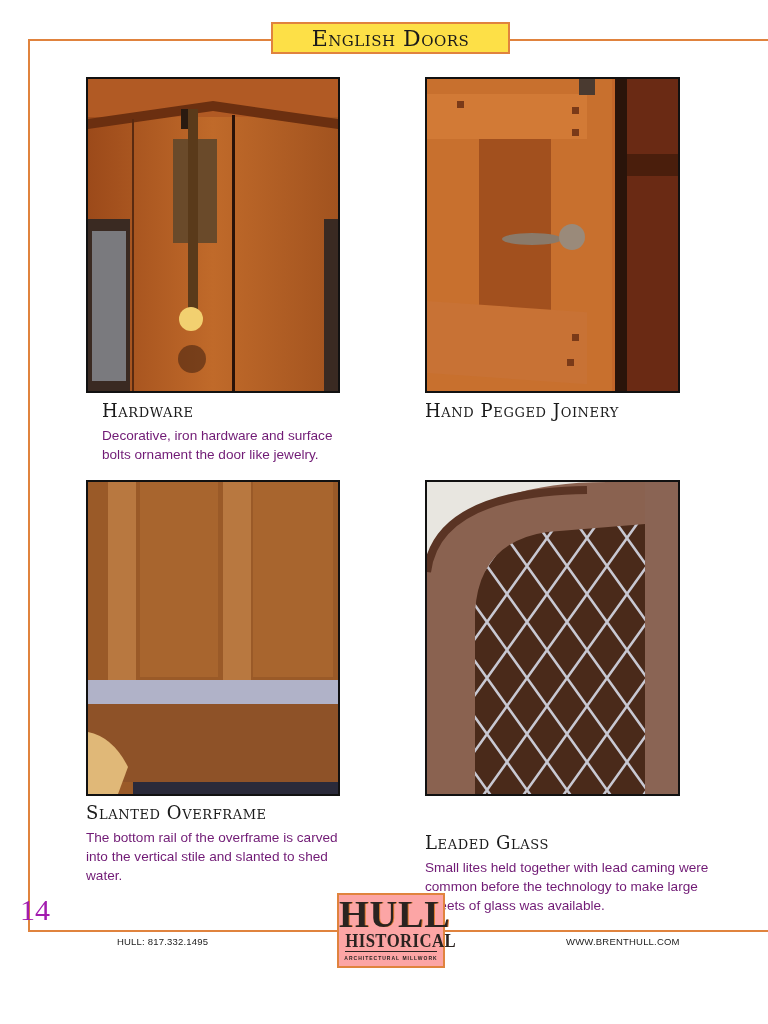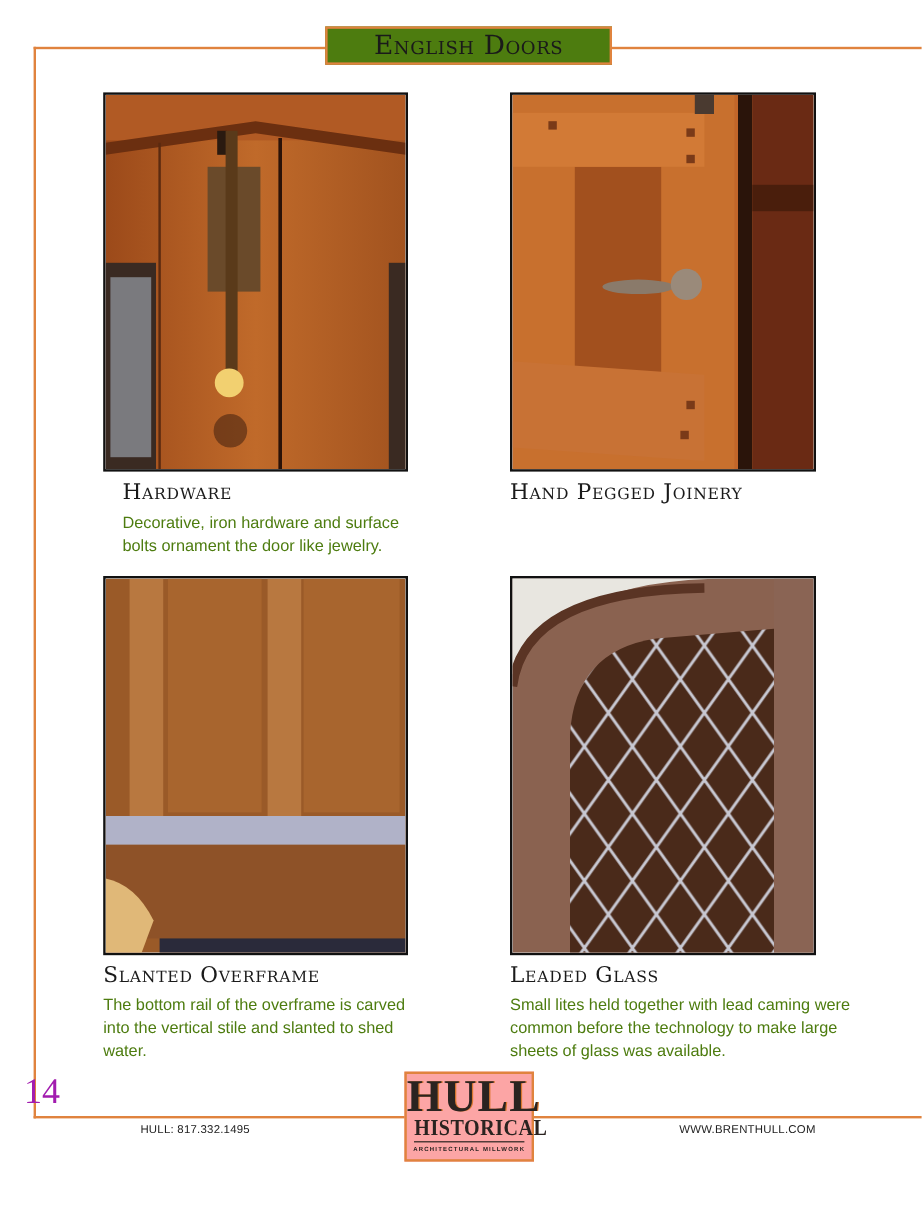--- a/index.html
+++ b/index.html
@@ -2,40 +2,40 @@
 <html><head>
 <meta charset="utf-8">
 <style>
   html, body { margin:0; padding:0; background:#ffffff; }
   body { width:768px; height:1024px; position:relative; overflow:hidden; font-family:"Liberation Sans", sans-serif; }
 
   .frame { position:absolute; left:28px; top:39px; width:760px; height:893px;
            border-left:2px solid #e0833e; border-top:2px solid #e0833e; border-bottom:2px solid #e0833e;
            box-sizing:border-box; }
 
-  .title-box { position:absolute; left:271px; top:22px; width:239px; height:32px; background:#4d7c0f;
+  .title-box { position:absolute; left:271px; top:22px; width:239px; height:32px; background:#fde047;
                border:2px solid #e0833e; box-sizing:border-box; display:flex; align-items:center; justify-content:center; }
   .title-text { font-family:"DejaVu Serif", serif; font-size:22px; font-variant:small-caps; color:#1a1a1a; letter-spacing:0.5px; white-space:nowrap; }
 
   .photo { position:absolute; border:2px solid #111; box-sizing:border-box; overflow:hidden; }
   .photo svg { display:block; width:100%; height:100%; }
 
   .p1 { left:86px; top:77px; width:254px; height:316px; }
   .p2 { left:425px; top:77px; width:255px; height:316px; }
   .p3 { left:86px; top:480px; width:254px; height:316px; }
   .p4 { left:425px; top:480px; width:255px; height:316px; }
 
   .caption { position:absolute; width:300px; }
   .cap-title { font-family:"DejaVu Serif", serif; font-variant:small-caps; font-size:18px; color:#1a1a1a; letter-spacing:0.6px; line-height:20px; white-space:nowrap; }
-  .cap-body { font-family:"Liberation Sans", sans-serif; font-size:13.6px; color:#4d7c0f; line-height:19px; margin-top:5px; }
+  .cap-body { font-family:"Liberation Sans", sans-serif; font-size:13.6px; color:#701a75; line-height:19px; margin-top:5px; }
 
   .c1 { left:86px; top:401px;margin-left:16px; }
   .c2 { left:425px; top:401px; }
   .c3 { left:86px; top:803px; }
-  .c4 { left:425px; top:803px; }
+  .c4 { left:425px; top:833px; }
 
   .page-num { position:absolute; left:20px; top:893px; font-family:"Liberation Serif", serif; font-size:30px; color:#a21caf; line-height:34px; }
 
   .phone { position:absolute; left:117px; top:936px; font-size:9.5px; color:#222; letter-spacing:0.2px; }
   .web { position:absolute; left:566px; top:936px; font-size:9.5px; color:#222; letter-spacing:0.2px; }
 
   .logo { position:absolute; left:337px; top:893px; width:108px; height:75px; background:#fca5a5;
           border:2px solid #e0833e; box-sizing:border-box; text-align:center; }
   .logo-hull { font-family:"Liberation Serif", serif; font-size:38px; font-weight:bold; color:#2a2320; line-height:36px; letter-spacing:1px; margin-top:1px;
                text-shadow:1px 0 0 #d9782f; }

